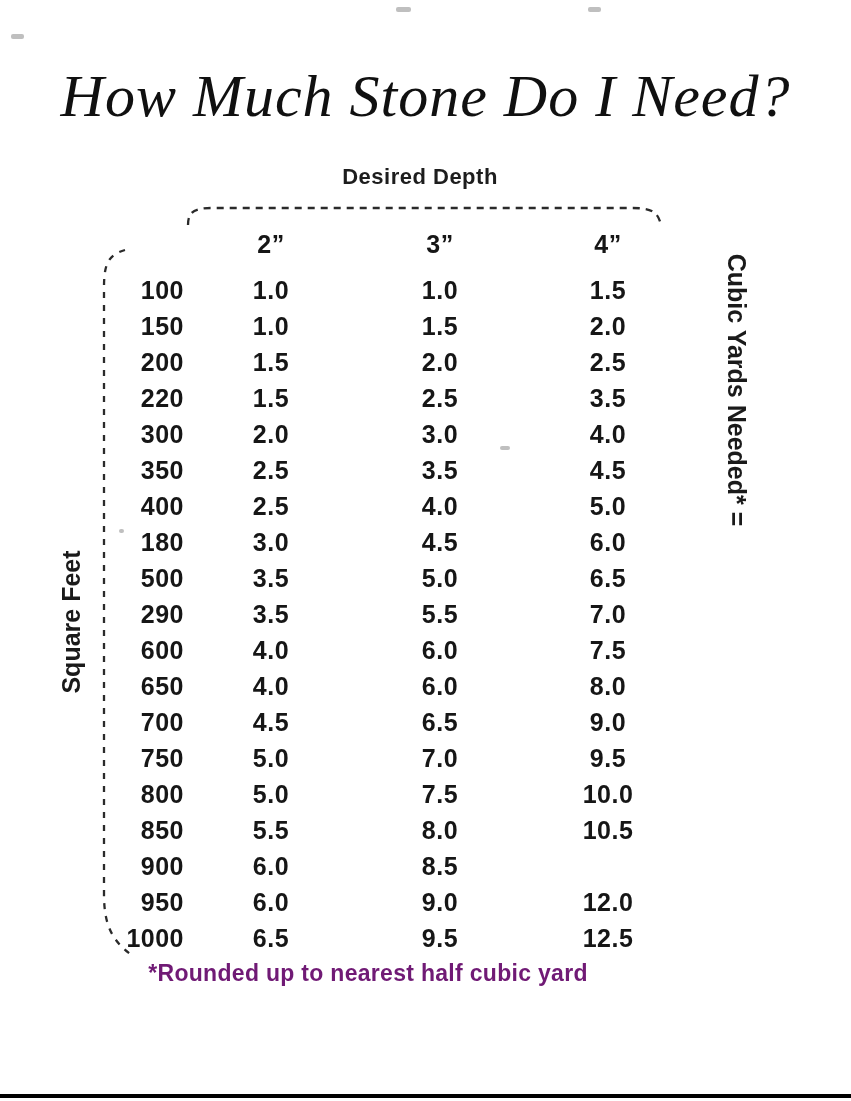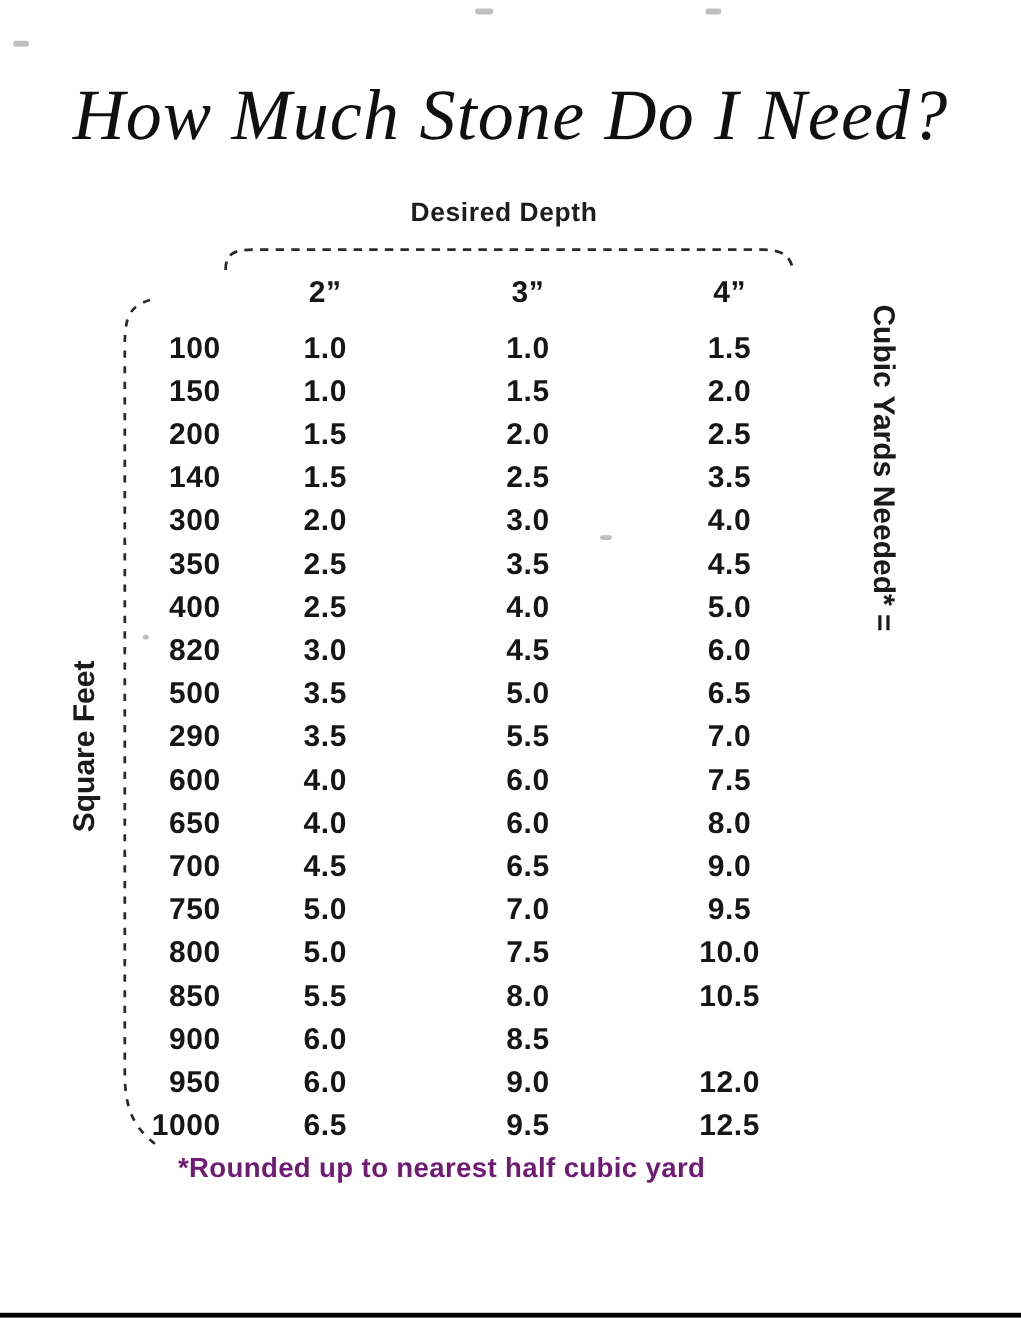--- a/index.html
+++ b/index.html
@@ -113,21 +113,21 @@
         <div class="cell val">1.5</div>
         <div class="cell val">2.0</div>
       </div>
       <div class="row">
         <div class="cell sqft">200</div>
         <div class="cell val">1.5</div>
         <div class="cell val">2.0</div>
         <div class="cell val">2.5</div>
       </div>
       <div class="row">
-        <div class="cell sqft">140</div>
+        <div class="cell sqft">220</div>
         <div class="cell val">1.5</div>
         <div class="cell val">2.5</div>
         <div class="cell val">3.5</div>
       </div>
       <div class="row">
         <div class="cell sqft">300</div>
         <div class="cell val">2.0</div>
         <div class="cell val">3.0</div>
         <div class="cell val">4.0</div>
       </div>
@@ -137,21 +137,21 @@
         <div class="cell val">3.5</div>
         <div class="cell val">4.5</div>
       </div>
       <div class="row">
         <div class="cell sqft">400</div>
         <div class="cell val">2.5</div>
         <div class="cell val">4.0</div>
         <div class="cell val">5.0</div>
       </div>
       <div class="row">
-        <div class="cell sqft">820</div>
+        <div class="cell sqft">180</div>
         <div class="cell val">3.0</div>
         <div class="cell val">4.5</div>
         <div class="cell val">6.0</div>
       </div>
       <div class="row">
         <div class="cell sqft">500</div>
         <div class="cell val">3.5</div>
         <div class="cell val">5.0</div>
         <div class="cell val">6.5</div>
       </div>

